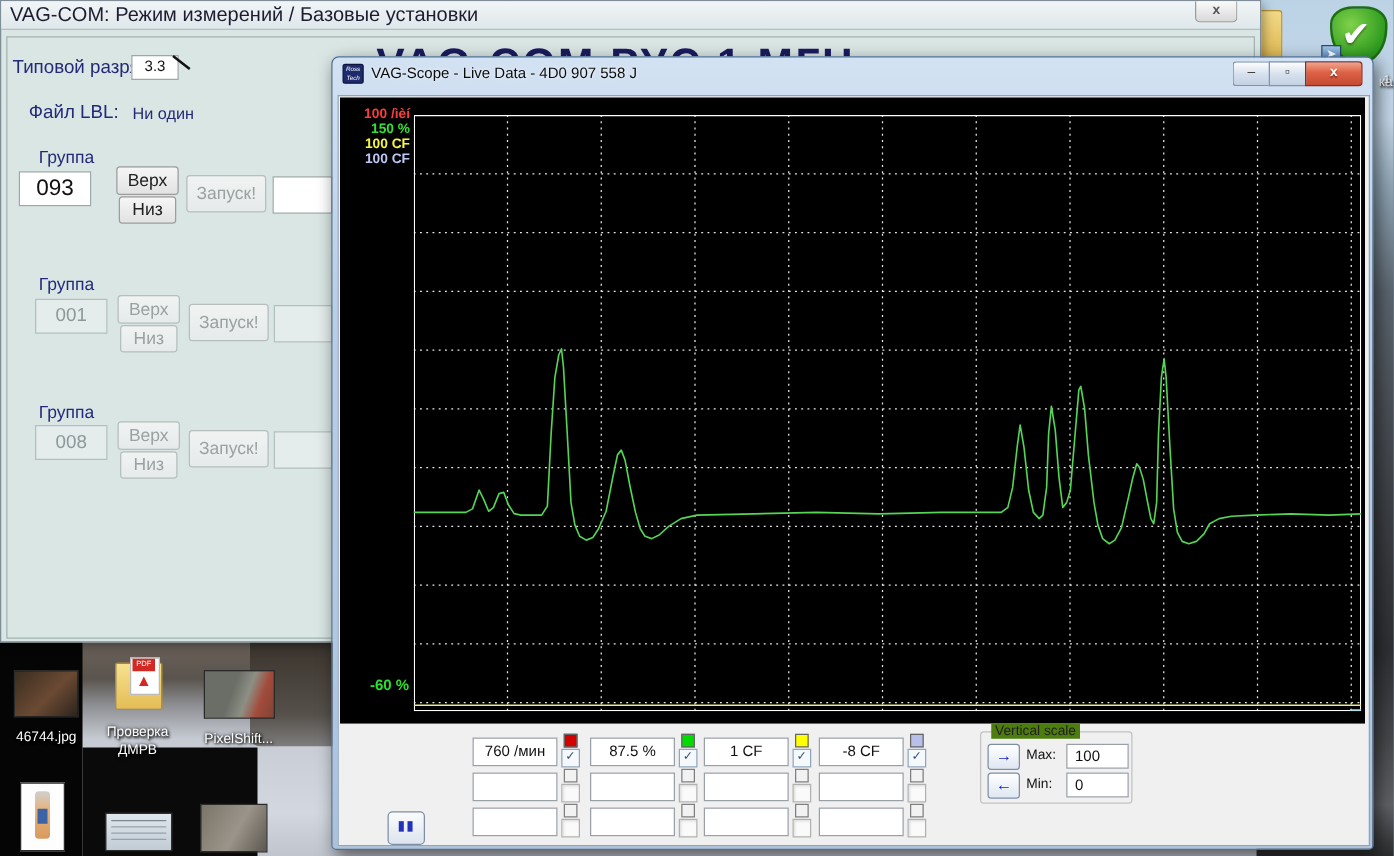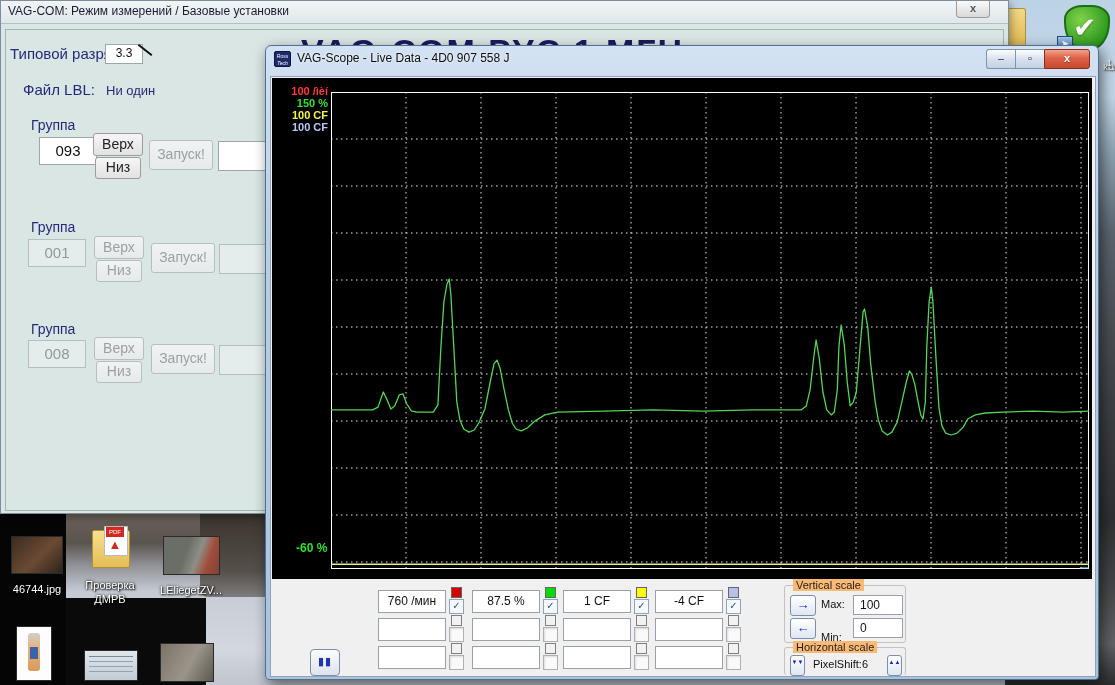--- a/index.html
+++ b/index.html
@@ -31,21 +31,21 @@
   .shield .chk{position:absolute;left:9px;top:6px;color:#fff;font-size:28px;font-weight:bold;text-shadow:0 1px 2px rgba(0,0,0,.4);}
   .shield .arrowbox{position:absolute;left:-7px;top:31px;width:14px;height:14px;background:linear-gradient(180deg,#9fc6ea,#3c6ea8);border:1px solid #27496f;color:#fff;font-size:10px;line-height:13px;text-align:center;}
   .folder-partial{position:absolute;left:1005px;top:8px;width:20px;height:40px;background:linear-gradient(180deg,#f3d987,#dcb54e);border:1px solid #b28f35;border-left:none;border-radius:0 3px 3px 0;}
   .cut-label{position:absolute;color:#fff;font-size:11px;text-shadow:1px 1px 2px #000;}
 
   
   .vagcom{position:absolute;left:0;top:0;width:1007px;height:512px;
     background:#d9e6e4;border:1px solid #7e8d96;box-shadow:2px 3px 8px rgba(0,0,0,.35);}
   .vagcom .titlebar{position:absolute;left:0;top:0;right:0;height:22px;
     background:linear-gradient(180deg,#f1f5f7,#dfe7ea);border-bottom:1px solid #b3bec5;}
-  .vagcom .titlebar .txt{position:absolute;left:7px;top:3px;font-size:12px;color:#1c1c30;text-align:right;}
+  .vagcom .titlebar .txt{position:absolute;left:7px;top:3px;font-size:16px;color:#1c1c30;text-align:right;}
   .vagcom .closebtn{position:absolute;right:18px;top:0px;width:32px;height:16px;
     background:linear-gradient(180deg,#fafafa,#d9d9d9);border:1px solid #9b9b9b;border-top:none;
     border-radius:0 0 4px 4px;color:#555;font-size:11px;font-weight:bold;text-align:center;line-height:15px;}
   .vagcom .panel{position:absolute;left:4px;top:28px;width:997px;height:480px;border:1px solid #a3b4b2;}
   .bigheading-clip{position:absolute;left:300px;top:31px;width:520px;height:13px;overflow:hidden;}
   .bigheading-clip .bh{font-size:34px;font-weight:bold;color:#1b1b5e;letter-spacing:2px;white-space:nowrap;font-family:"Liberation Sans","DejaVu Sans",sans-serif;}
   .navy{color:#252a78;}
   .lab15{font-size:15px;}
   .lab14{font-size:14px;}
   .field{position:absolute;background:#fff;border:1px solid #9aa8a6;color:#111;text-align:center;}
@@ -76,21 +76,21 @@
   .plot svg{display:block;}
 
   
   .cpanel{position:absolute;left:1px;top:502px;width:820px;height:96px;background:#f0f0f0;}
   .pausebtn{position:absolute;left:38px;top:70px;width:28px;height:25px;background:linear-gradient(180deg,#fbfbfb,#dde4ee);border:1px solid #7d8fa8;border-radius:4px;text-align:center;line-height:23px;color:#2233bb;font-size:11px;font-weight:bold;letter-spacing:1px;}
   .chfield{position:absolute;width:66px;height:21px;background:#fff;border:1px solid #9aa0a8;font-size:12px;color:#111;text-align:center;line-height:20px;}
   .sq{position:absolute;width:9px;height:9px;border:1px solid #7f7f7f;background:#f2f2f2;}
   .cb{position:absolute;width:13px;height:13px;background:#f6f9fc;border:1px solid #8ea5bd;font-size:10px;line-height:12px;text-align:center;color:#35506e;}
   .cb.plain{background:#fafafa;border:1px solid #b0b0b0;box-shadow:inset 1px 1px 2px #dcdcdc;}
   .grp{position:absolute;border:1px solid #c2c2c2;border-radius:3px;}
-  .grp .gtitle{position:absolute;left:8px;top:-7px;background:#fdba74;padding:0 3px;font-size:11px;color:#222;}
+  .grp .gtitle{position:absolute;left:8px;top:-7px;background:#4d7c0f;padding:0 3px;font-size:11px;color:#222;}
   .arrowbtn{position:absolute;width:24px;height:19px;background:linear-gradient(180deg,#ffffff,#dfe7f2);border:1px solid #7d8fa8;border-radius:3px;text-align:center;line-height:17px;color:#1522cc;font-size:13px;font-weight:bold;}
   .spinner{position:absolute;width:15px;height:21px;background:linear-gradient(180deg,#ffffff,#dfe7f2);border:1px solid #7d8fa8;border-radius:3px;color:#1522cc;font-size:6px;line-height:9px;text-align:center;padding-top:2px;box-sizing:border-box;}
   .slabel{position:absolute;font-size:11px;color:#111;}
   .sfield{position:absolute;background:#fff;border:1px solid #9aa0a8;font-size:12px;color:#111;padding-left:6px;line-height:18px;}
 </style>
 </head>
 <body>
 
 <div class="desktop">
   <div class="wall-right"></div>
@@ -109,21 +109,21 @@
     <span style="display:inline-block;position:relative;width:40px;height:46px;">
       <span style="position:absolute;left:2px;top:6px;width:36px;height:36px;background:linear-gradient(180deg,#f7e190,#e4bd55);border:1px solid #b28f35;border-radius:2px;"></span>
       <span style="position:absolute;left:14px;top:2px;width:22px;height:28px;background:#fff;border:1px solid #bbb;"></span>
       <span style="position:absolute;left:16px;top:3px;width:18px;height:10px;background:#d22a22;color:#fff;font-size:6px;line-height:10px;text-align:center;">PDF</span>
       <span style="position:absolute;left:18px;top:14px;width:14px;height:13px;color:#d22a22;font-size:13px;line-height:13px;">▲</span>
     </span>
     <div class="lbl"><span>Проверка</span><br><span>ДМРВ</span></div>
   </div>
   <div class="dicon" style="left:152px;top:536px;width:78px;">
     <span class="thumb" style="width:55px;height:37px;background:linear-gradient(110deg,#6a6e66 40%,#8d8f85 60%,#a34b3a 78%,#7e4436);"></span>
-    <div class="lbl">LEliegetZV...</div>
+    <div class="lbl">PixelShift...</div>
   </div>
   <div class="dicon" style="left:16px;top:626px;">
     <span class="thumb" style="width:34px;height:53px;background:#fdfdfd;position:relative;display:inline-block;">
       <span style="position:absolute;left:11px;top:6px;width:12px;height:38px;background:linear-gradient(180deg,#cfcfcf,#e8b27a 40%,#d89a5e);border-radius:3px;"></span>
       <span style="position:absolute;left:13px;top:20px;width:8px;height:12px;background:#3b63a8;"></span>
     </span>
   </div>
   <div class="dicon" style="left:84px;top:650px;">
     <span class="thumb" style="width:52px;height:29px;background:linear-gradient(180deg,#dfe7ec,#c2ccd4);position:relative;display:inline-block;">
       <span style="position:absolute;left:4px;top:5px;right:4px;height:1px;background:#7b8894;box-shadow:0 5px 0 #95a1ab,0 10px 0 #95a1ab,0 15px 0 #95a1ab;"></span>
@@ -156,21 +156,21 @@
 
   <div class="navy lab15" style="position:absolute;left:9px;top:44px;">Типовой разряд:</div>
   <div class="field" style="left:104px;top:43px;width:36px;height:18px;font-size:12px;line-height:17px;">3.3</div>
   <div class="cursor-slash"></div>
 
   <div class="navy lab15" style="position:absolute;left:22px;top:80px;">Файл LBL:</div>
   <div class="navy" style="position:absolute;left:105px;top:82px;font-size:13px;text-align:right;">Ни один</div>
 
   <div>
     <div class="navy lab14" style="position:absolute;left:30px;top:116px;">Группа</div>
-    <div class="field" style="left:38px;top:136px;width:56px;height:26px;font-size:15px;line-height:25px;">093</div>
+    <div class="field" style="left:14px;top:136px;width:56px;height:26px;font-size:18px;line-height:25px;">093</div>
     <div class="btn" style="left:92px;top:132px;width:48px;height:21px;font-size:14px;line-height:20px;">Верх</div>
     <div class="btn" style="left:94px;top:156px;width:44px;height:20px;font-size:14px;line-height:19px;">Низ</div>
     <div class="btn dis" style="left:148px;top:139px;width:62px;height:28px;font-size:14px;line-height:27px;">Запуск!</div>
     <div class="field" style="left:217px;top:140px;width:46px;height:28px;"></div>
   </div>
 
   <div>
     <div class="navy lab14" style="position:absolute;left:30px;top:218px;">Группа</div>
     <div class="field dis" style="left:27px;top:238px;width:56px;height:26px;font-size:15px;line-height:25px;">001</div>
     <div class="btn dis" style="left:93px;top:235px;width:48px;height:21px;font-size:14px;line-height:20px;">Верх</div>
@@ -248,21 +248,21 @@
       <div class="cb" style="left:177px;top:20px;">✓</div>
 
       <div class="chfield" style="left:200px;top:11px;">87.5 %</div>
       <div class="sq" style="left: 273px; top: 8px; background: rgb(0, 220, 0); border-color: rgb(102, 102, 102);"></div>
       <div class="cb" style="left:271px;top:20px;">✓</div>
 
       <div class="chfield" style="left:291px;top:11px;">1 CF</div>
       <div class="sq" style="left: 364px; top: 8px; background: rgb(255, 255, 0); border-color: rgb(102, 102, 102);"></div>
       <div class="cb" style="left:362px;top:20px;">✓</div>
 
-      <div class="chfield" style="left:383px;top:11px;">-4 CF</div>
+      <div class="chfield" style="left:383px;top:11px;">-8 CF</div>
       <div class="sq" style="left: 456px; top: 8px; background: rgb(184, 192, 234); border-color: rgb(102, 102, 102);"></div>
       <div class="cb" style="left:454px;top:20px;">✓</div>
 
       <div id="empty-rows">
           <div class="chfield" style="left:106px;top:39px;"></div>
           <div class="sq" style="left:179px;top:36px;"></div>
           <div class="cb plain" style="left:177px;top:48px;"></div>
           <div class="chfield" style="left:200px;top:39px;"></div>
           <div class="sq" style="left:273px;top:36px;"></div>
           <div class="cb plain" style="left:271px;top:48px;"></div>
@@ -285,25 +285,19 @@
           <div class="sq" style="left:456px;top:64px;"></div>
           <div class="cb plain" style="left:454px;top:76px;"></div>
         </div>
 
       <div class="grp" style="left:512px;top:6px;width:120px;height:56px;">
         <span class="gtitle">Vertical scale</span>
         <div class="arrowbtn" style="left:5px;top:9px;">→</div>
         <div class="slabel" style="left:36px;top:12px;">Max:</div>
         <div class="sfield" style="left:68px;top:9px;width:42px;height:18px;">100</div>
         <div class="arrowbtn" style="left:5px;top:32px;">←</div>
-        <div class="slabel" style="left:36px;top:45px;">Min:</div>
+        <div class="slabel" style="left:36px;top:35px;">Min:</div>
         <div class="sfield" style="left:68px;top:32px;width:42px;height:18px;">0</div>
       </div>
 
-      <div class="grp" style="left:512px;top:68px;width:120px;height:27px;border-bottom:none;">
-        <span class="gtitle">Horizontal scale</span>
-        <div class="spinner" style="left:5px;top:7px;">▼▼</div>
-        <div class="slabel" style="left:28px;top:10px;">PixelShift:6</div>
-        <div class="spinner" style="left:102px;top:7px;">▲▲</div>
-      </div>
     </div>
   </div>
 </div>
 
 </body></html>

